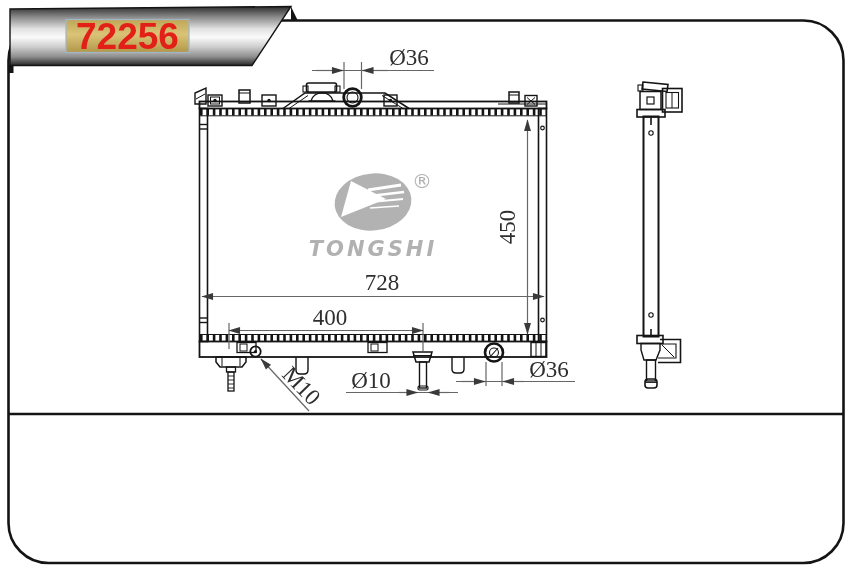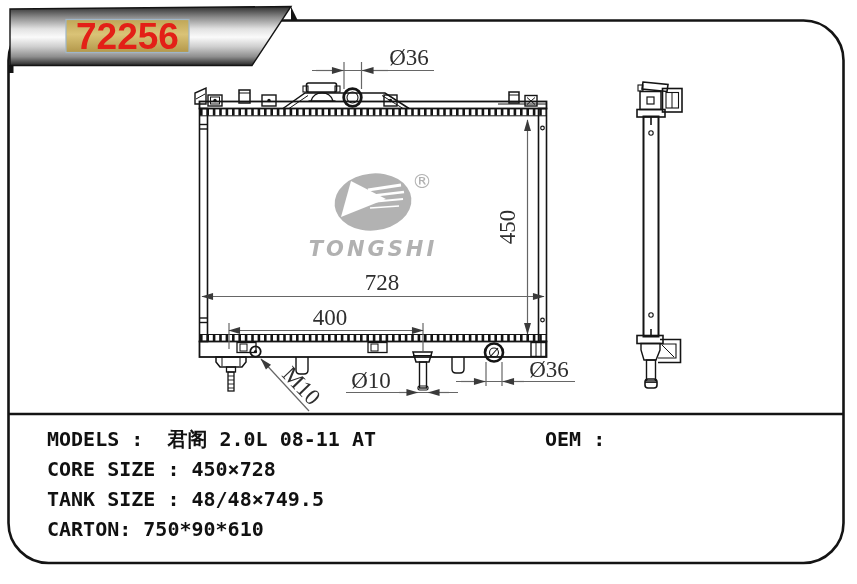--- a/index.html
+++ b/index.html
@@ -252,23 +252,16 @@
   <g>
     <polygon points="291,6.5 298,21 291,21" fill="#141414"></polygon>
     <rect x="9" y="65" width="4.5" height="8" fill="#141414"></rect>
     <polygon points="10,9 291,6.5 252,65.5 10,65.5" fill="url(#metal)" stroke="#141414" stroke-width="1.4"></polygon>
     <rect x="66" y="19.5" width="123" height="33" fill="url(#gold)" stroke="#9fb6c9" stroke-width="1.2"></rect>
     <text class="partnum" x="127.5" y="48.5" text-anchor="middle">72256</text>
   </g>
 </svg>
 
 <div class="specs">
-  <div class="spec-col left">
-    <div class="spec-line">MODELS :  君阁 2.0L 08-11 AT</div>
-    <div class="spec-line">CORE SIZE : 450×728</div>
-    <div class="spec-line">TANK SIZE : 48/48×749.5</div>
-    <div class="spec-line">CARTON: 750*90*610</div>
-  </div>
   <div class="spec-col right">
-    <div class="spec-line">OEM :</div>
   </div>
 </div>
 </div>
 
 </body></html>

